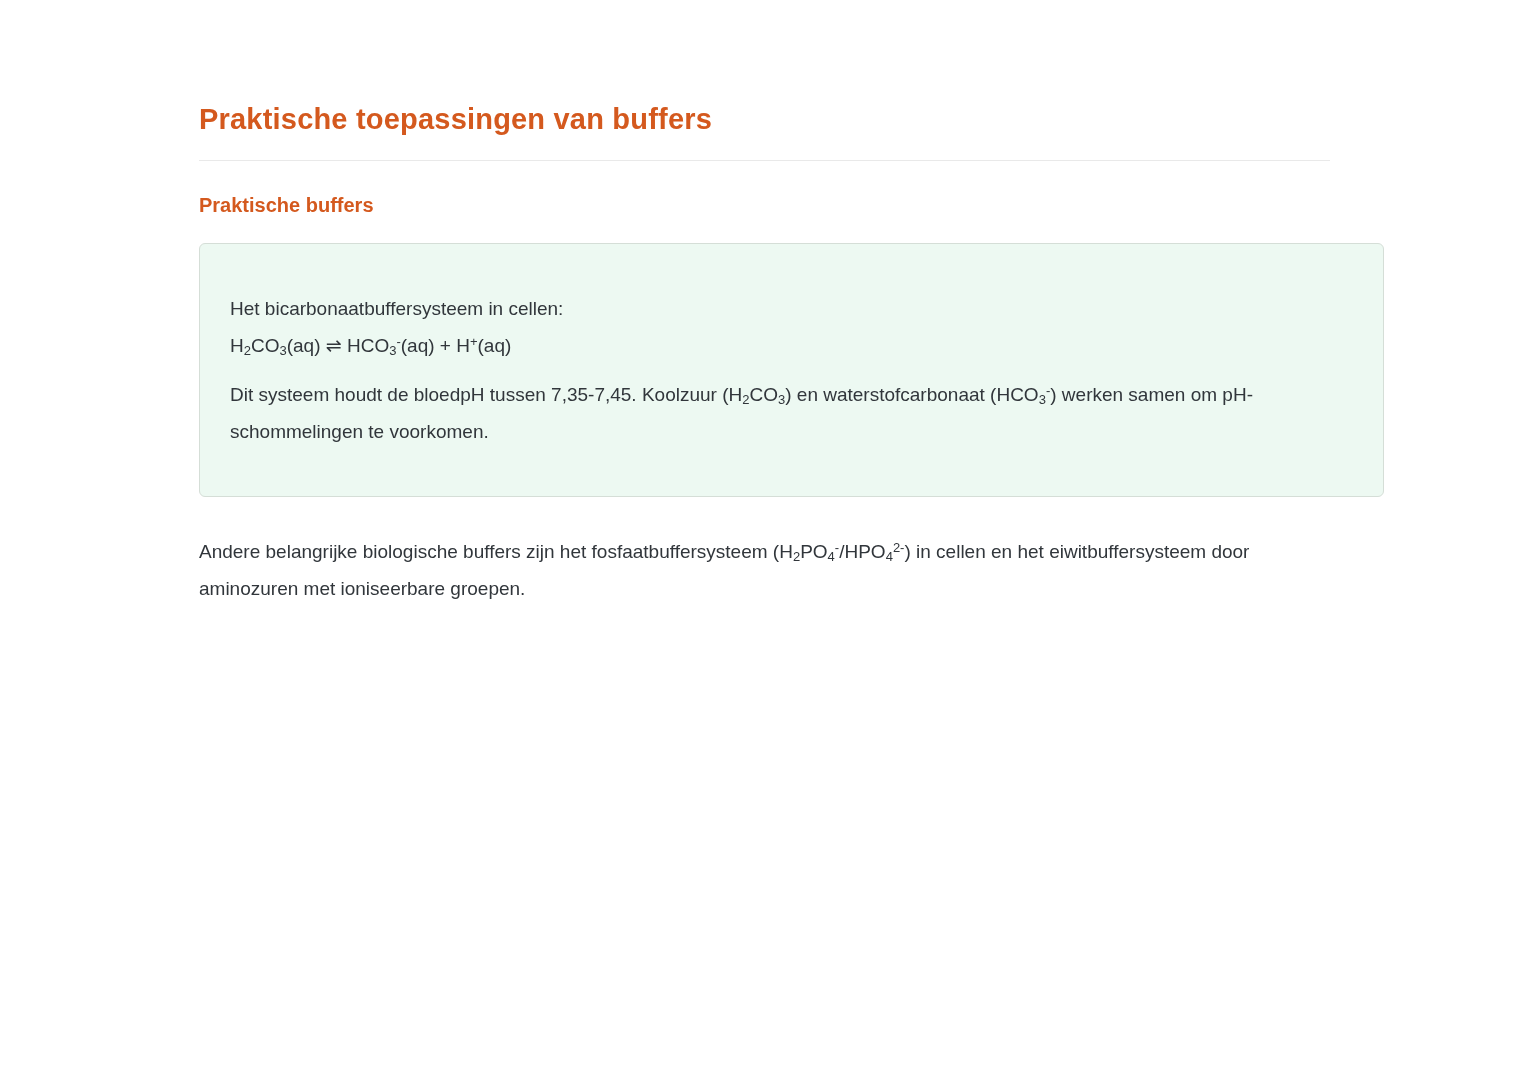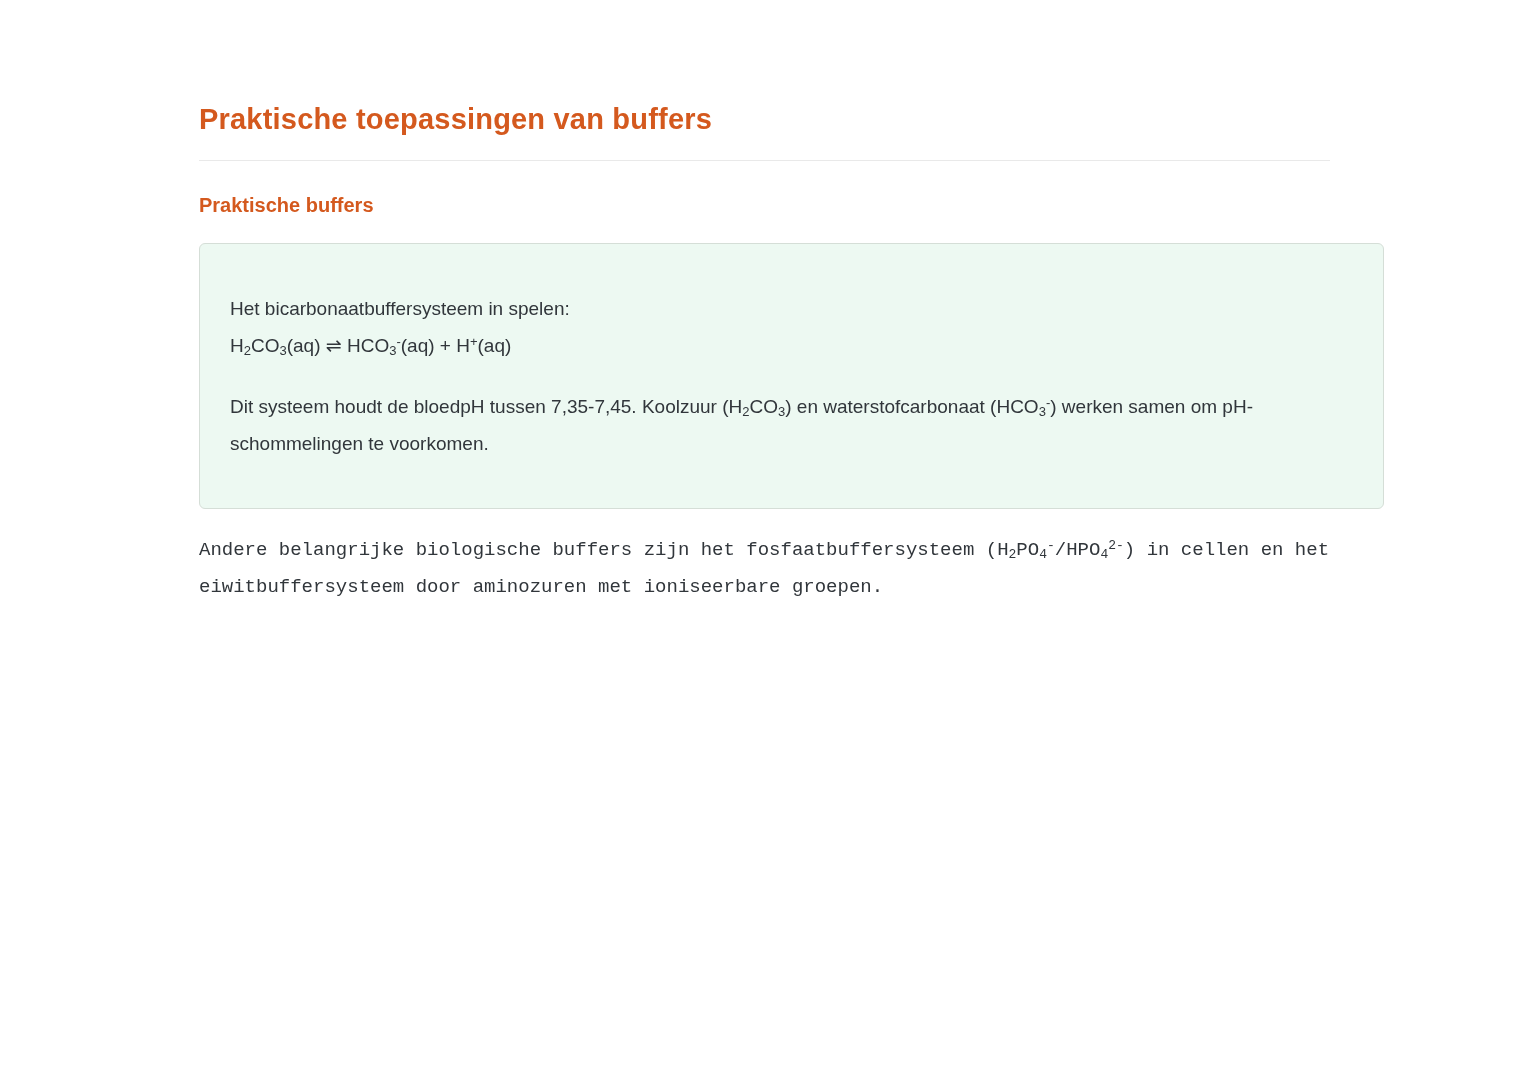--- a/index.html
+++ b/index.html
@@ -59,25 +59,24 @@
     border-radius: 6px;
     padding: 46px 30px 46px 30px;
   }
   .callout p {
     font-size: 19px;
     line-height: 37px;
     margin: 0;
     color: #31363b;
   }
   .callout p.callout-body {
-    margin-top: 24px;
+    margin-top: 12px;
   }
   p.closing {
-    margin-top: 23px;
-    font-family: Liberation Mono, monospace;
+    margin-top: 36px;
   }
   sub, sup {
     font-size: 13px;
     line-height: 0;
   }
   sub { vertical-align: baseline; position: relative; top: 0.22em; }
   sup { vertical-align: baseline; position: relative; top: -0.45em; }
 </style>
 </head>
 <body>
@@ -87,21 +86,21 @@
 
     <h1 class="page-title">Praktische toepassingen van buffers</h1>
 
     <hr class="divider">
 
 
     <h2 class="section-heading">Praktische buffers</h2>
 
     <div class="callout">
       <p class="eq-block">
-        <span>Het bicarbonaatbuffersysteem in spelen:</span><br>
+        <span>Het bicarbonaatbuffersysteem in cellen:</span><br>
         <span>H<sub>2</sub>CO<sub>3</sub>(aq) ⇌ HCO<sub>3</sub><sup>-</sup>(aq) + H<sup>+</sup>(aq)</span>
       </p>
       <p class="callout-body">Dit systeem houdt de bloedpH tussen 7,35-7,45. Koolzuur (H<sub>2</sub>CO<sub>3</sub>) en waterstofcarbonaat (HCO<sub>3</sub><sup>-</sup>) werken samen om pH-schommelingen te voorkomen.</p>
     </div>
 
     <p class="body-text closing">Andere belangrijke biologische buffers zijn het fosfaatbuffersysteem (H<sub>2</sub>PO<sub>4</sub><sup>-</sup>/HPO<sub>4</sub><sup>2-</sup>) in cellen en het eiwitbuffersysteem door aminozuren met ioniseerbare groepen.</p>
 
   </div>
 </div>
 

